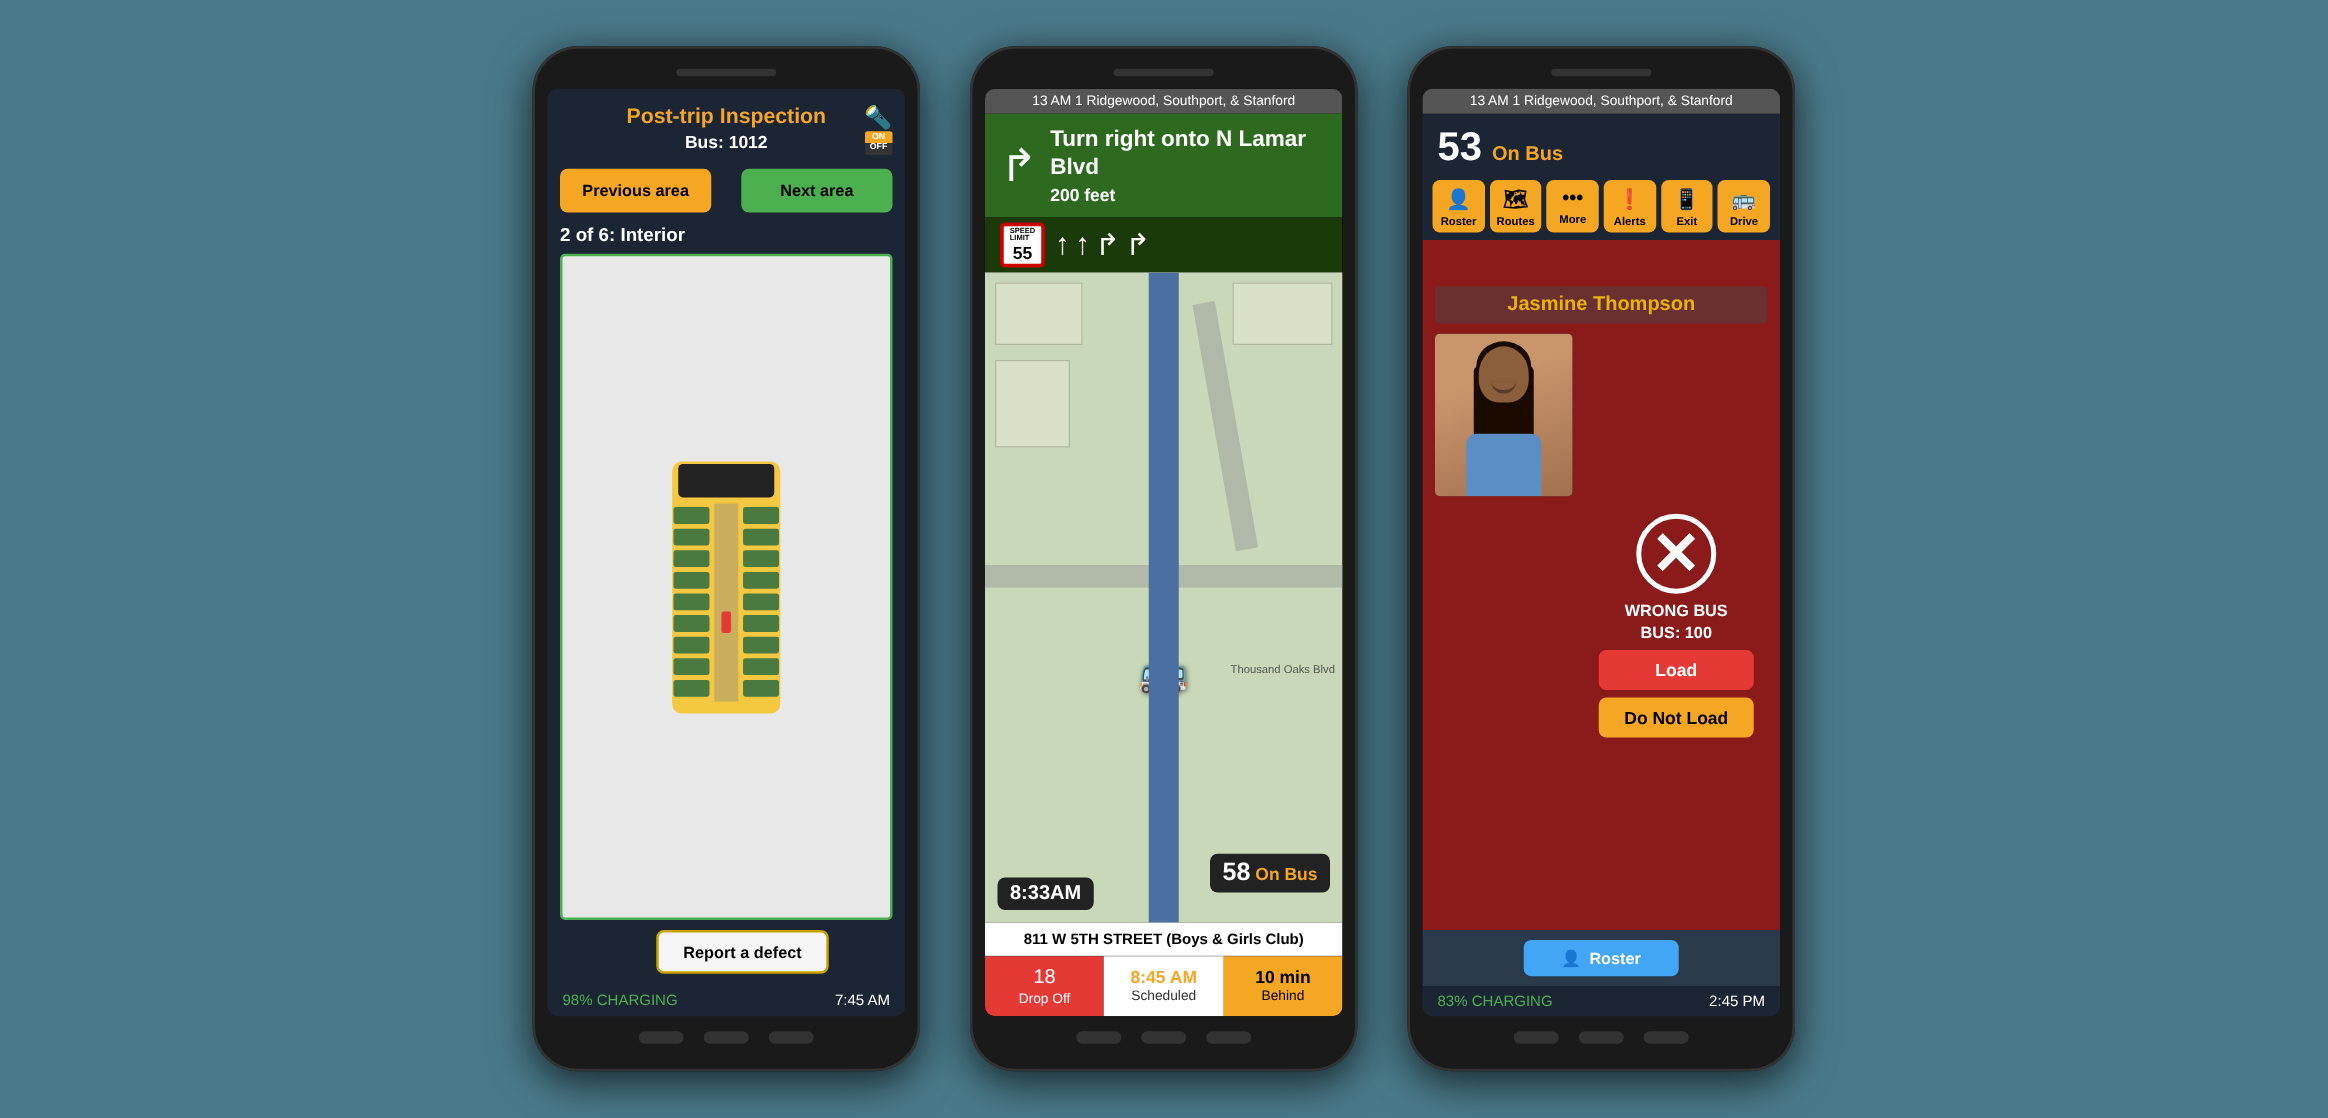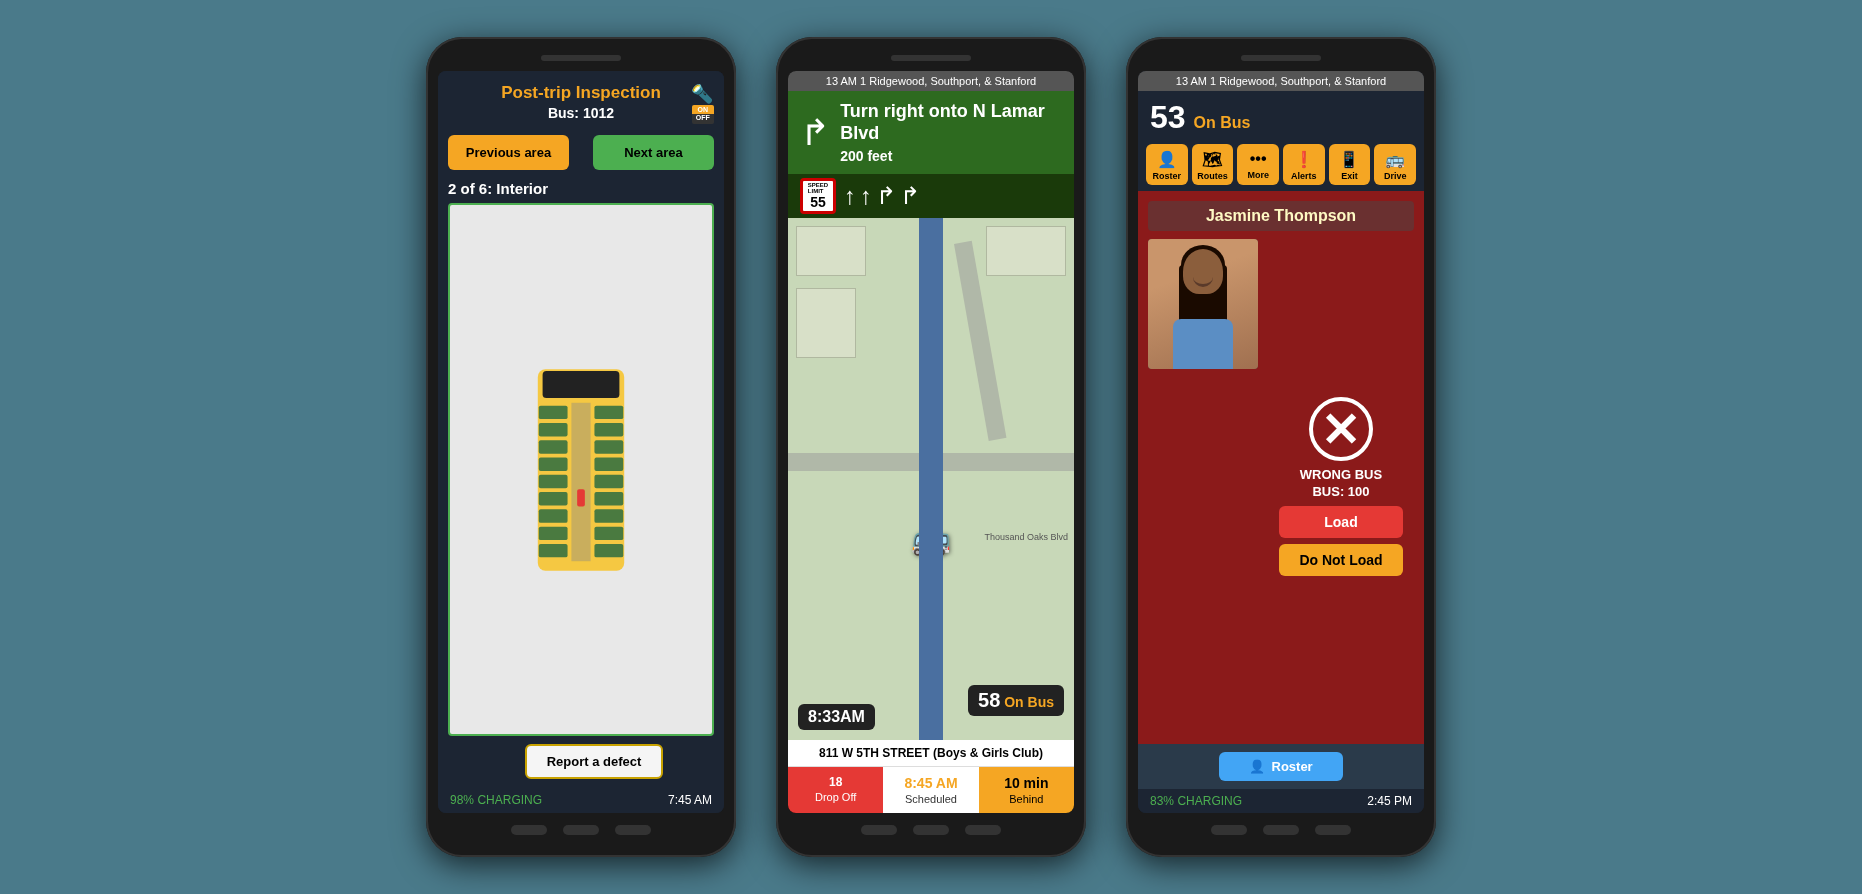--- a/index.html
+++ b/index.html
@@ -372,27 +372,28 @@
     .p3-student-card {
       flex: 1;
       background: #8b1a1a;
       margin: 0;
       display: flex;
       flex-direction: column;
       padding: 10px;
       gap: 8px;
     }
     .p3-student-name {
-      color: #fef9c3;
+      color: #eab308;
       font-size: 16px;
       font-weight: bold;
       text-align: center;
       background: #6a3030;
       padding: 6px;
       border-radius: 4px;
+      margin-top: 27px;
     }
     .p3-student-content {
       display: flex;
       gap: 10px;
       flex: 1;
     }
     .p3-photo {
       width: 110px;
       height: 130px;
       background: #555;
@@ -707,21 +708,21 @@
       <div class="p2-onbus-badge">
         <span class="p2-onbus-num">58</span>
         <span class="p2-onbus-label">On Bus</span>
       </div>
     </div>
 
     <div class="p2-stop-bar">811 W 5TH STREET (Boys &amp; Girls Club)</div>
 
     <div class="p2-info-row">
       <div class="p2-info-cell p2-cell-red">
-        <div style="font-size:12px;font-weight:bold;">18</div>
+        <div style="font-size:16px;font-weight:normal;">18</div>
         <div class="p2-cell-label">Drop Off</div>
       </div>
       <div class="p2-info-cell p2-cell-white">
         <div style="font-size:14px;font-weight:bold;color:#f5a623;">8:45 AM</div>
         <div class="p2-cell-label">Scheduled</div>
       </div>
       <div class="p2-info-cell p2-cell-amber">
         <div style="font-size:14px;font-weight:bold;">10 min</div>
         <div class="p2-cell-label">Behind</div>
       </div>

